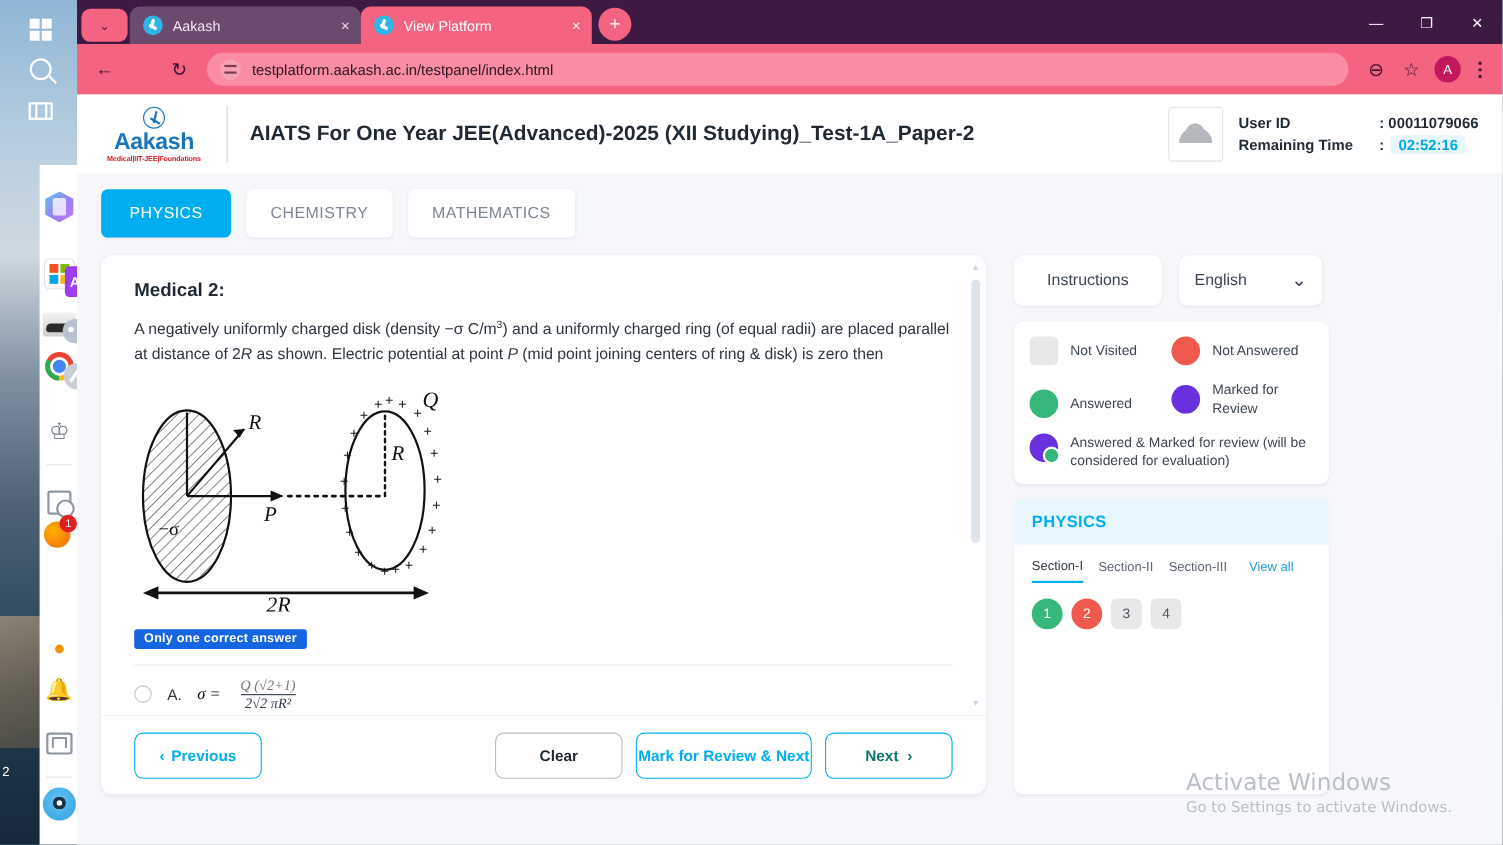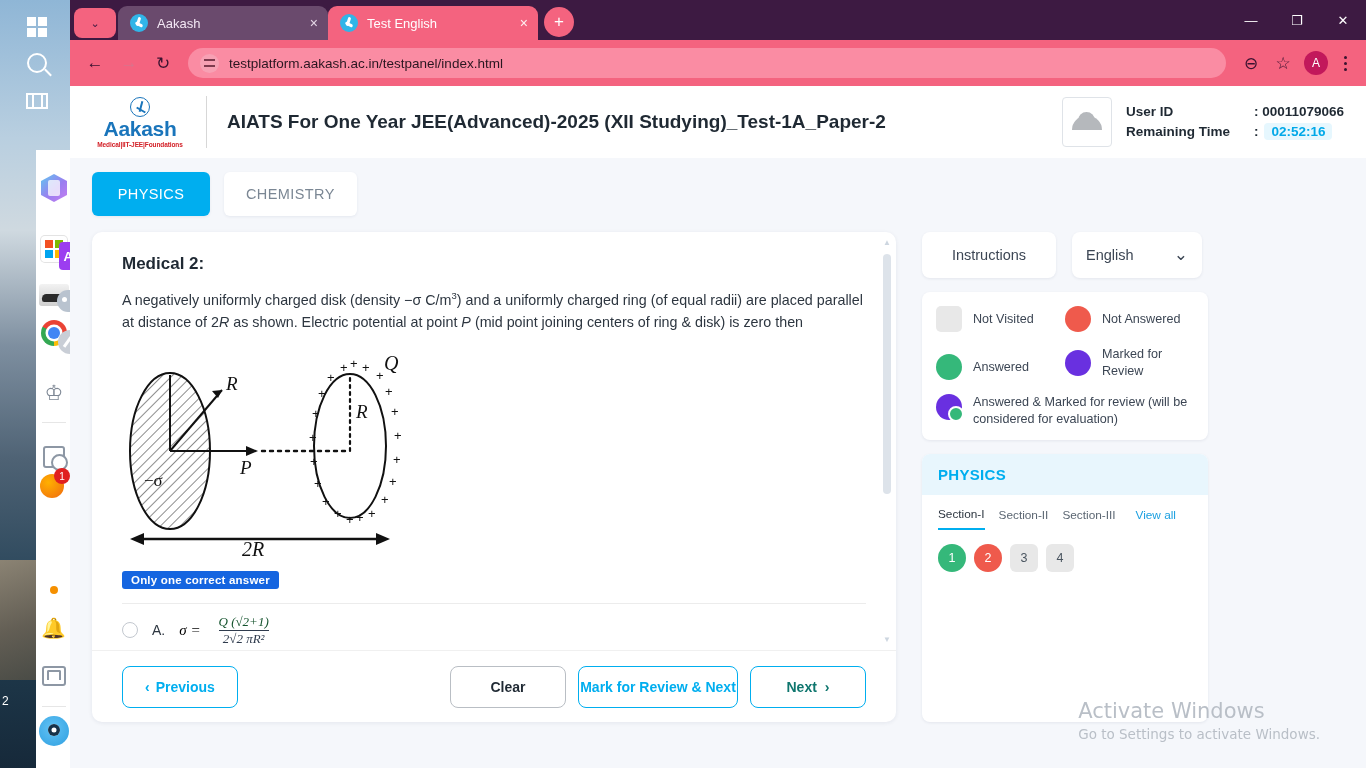--- a/index.html
+++ b/index.html
@@ -198,21 +198,21 @@
   .fig { margin:12px 0 10px 0; }
   .tagrow { margin-top:6px; }
   .tag-only-one { display:inline-block; background:#1565e0; color:#fff; font-size:11.5px;
     padding:3px 9px; border-radius:3px; font-weight:bold; letter-spacing:.2px;}
   .opt-div { height:1px; background:#ececec; margin:14px 0 10px 0;}
   .option { display:flex; align-items:center; gap:14px; }
   .radio { width:16px;height:16px;border:1.4px solid #c3c8cf;border-radius:50%;flex:none;}
   .optlabel { font-size:14px; color:#2d3640; }
   .frac { display:inline-flex; flex-direction:column; align-items:center;
     font-family:"Liberation Serif", serif; font-style:italic; font-size:13px; vertical-align:middle;}
-  .frac .num { padding:0 4px; color:#14532d;}
+  .frac .num { padding:0 4px; color:#737373;}
   .frac .den { padding:0 4px; border-top:1px solid #2f3b4d; color:#2f3b4d;}
   .sigma-eq{font-family:"Liberation Serif",serif;font-style:italic;font-size:15px;}
   .qscrollbar { position:absolute; right:5px; top:8px; width:8px; bottom:8px; }
   .qscrollbar .thumb{position:absolute;top:14px;height:240px;width:8px;background:#dde3ea;
     border-radius:4px;}
   .qscrollbar .arrow{position:absolute;left:0;width:8px;text-align:center;color:#cdd6e0;font-size:8px;}
 
   .qfooter { height:72px; border-top:1px solid #f0f0f0; display:flex; align-items:center;
     padding:0 30px; gap:12px;}
   .btn { height:42px; border-radius:8px; display:flex; align-items:center; justify-content:center;
@@ -350,21 +350,21 @@
     <div class="tabchev">
       <span>⌄</span>
     </div>
     <div class="tab inactive">
       <span class="fav"></span>
       <span class="ttl">Aakash</span>
       <span class="x">×</span>
     </div>
     <div class="tab active">
       <span class="fav"></span>
-      <span class="ttl">Test English</span>
+      <span class="ttl">View Platform</span>
       <span class="x">×</span>
     </div>
     <div class="newtab">+</div>
     <div class="wincontrols">
       <div>—</div>
       <div>❐</div>
       <div>✕</div>
     </div>
   </div>
 
@@ -417,20 +417,21 @@
             <span class="timer">02:52:16</span>
           </div>
         </div>
       </div>
     </div>
 
     <div class="subjectbar">
       <div class="subj-tabs">
         <div class="subj active">PHYSICS</div>
         <div class="subj">CHEMISTRY</div>
+        <div class="subj">MATHEMATICS</div>
       </div>
     </div>
 
     <div class="body-cols">
 
       <div class="qcard">
         <div class="qscroll">
           <div class="qtitle">Medical 2:</div>
           <div class="qtext">
             <span>A negatively uniformly charged disk (density −σ C/m</span><sup>3</sup><span>) and a uniformly charged ring (of equal radii) are placed parallel at distance of 2</span><i>R</i><span> as shown. Electric potential at point </span><i>P</i><span> (mid point joining centers of ring &amp; disk) is zero then</span>

